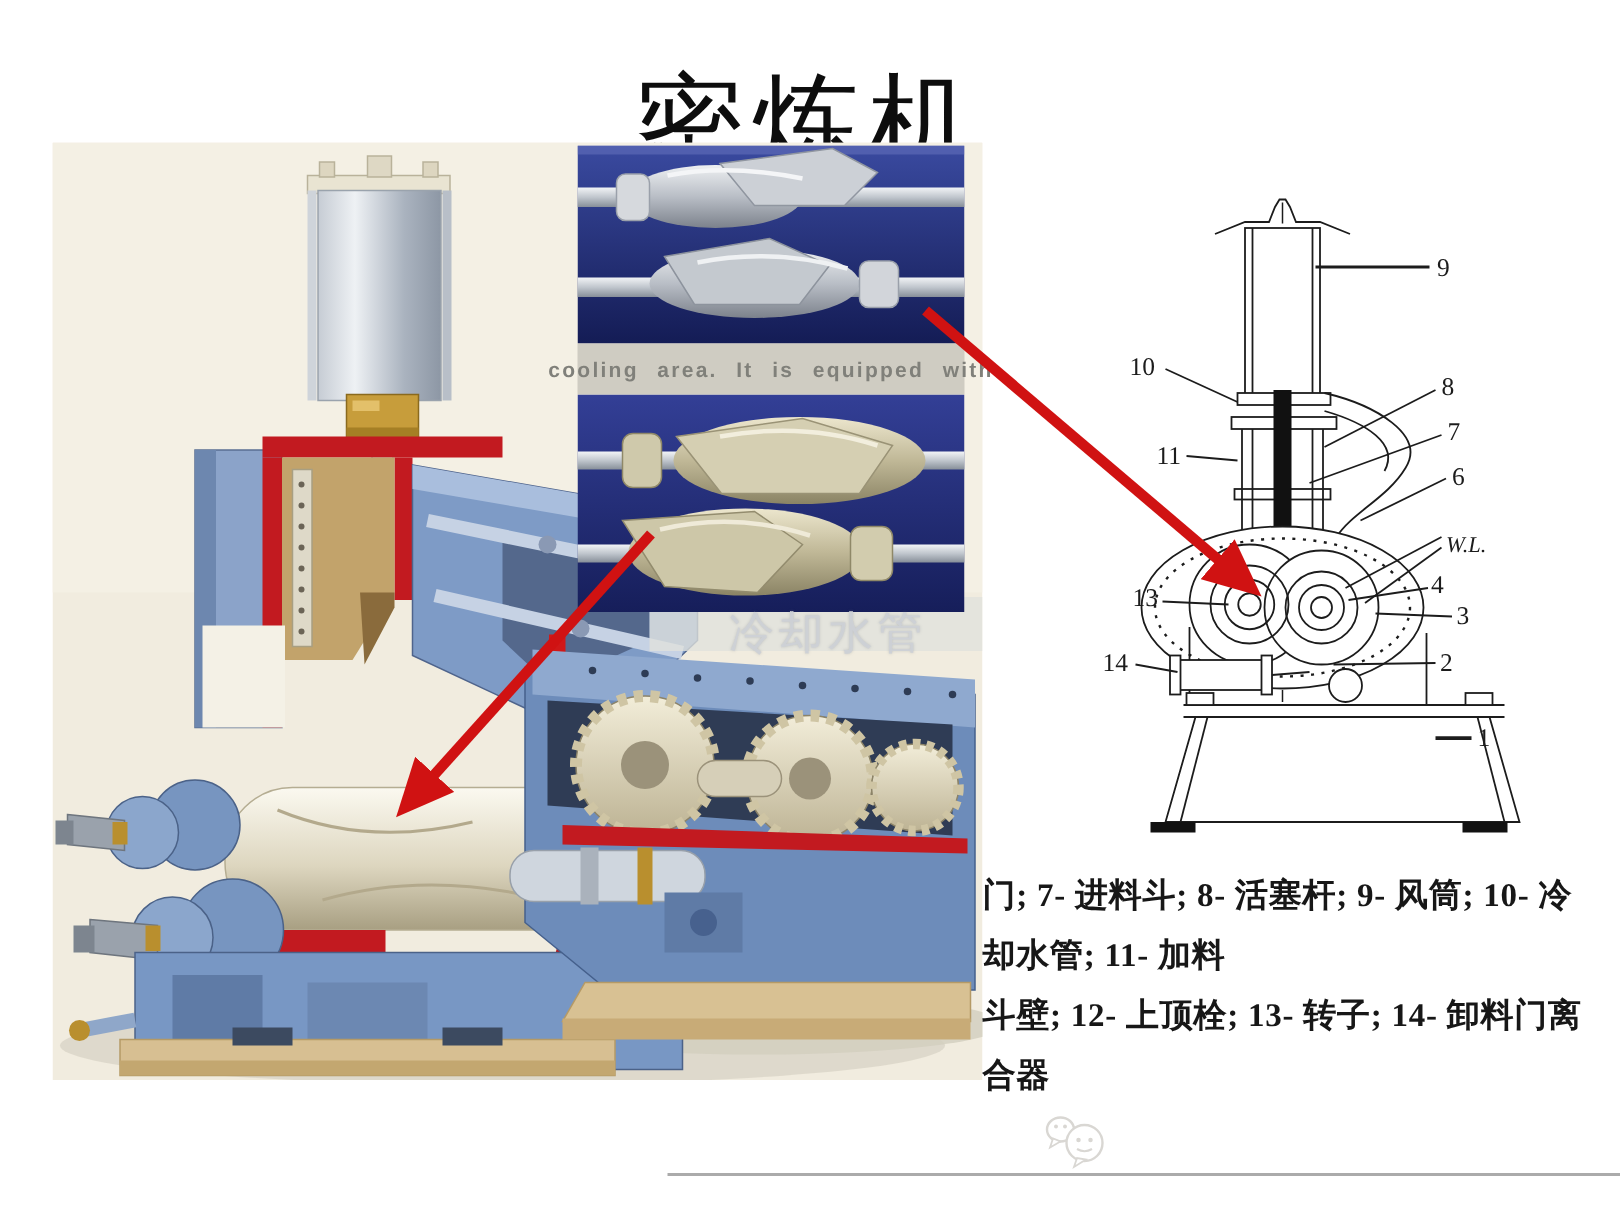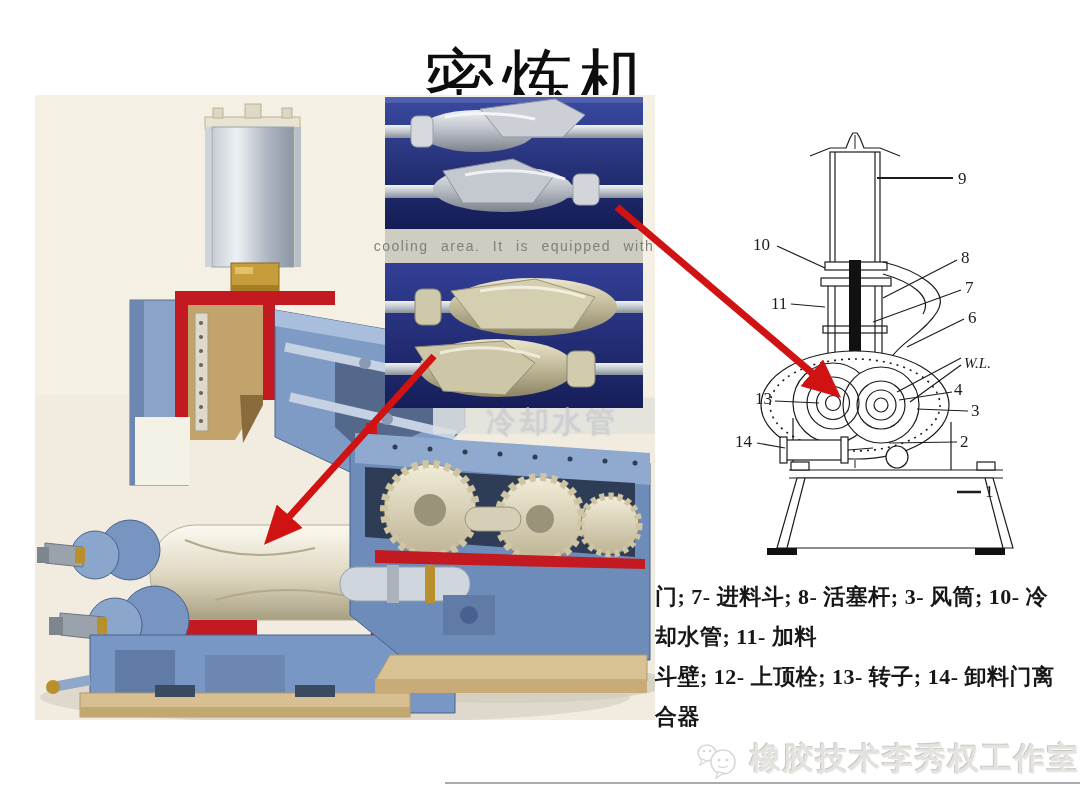--- a/index.html
+++ b/index.html
@@ -1,21 +1,21 @@
 <!DOCTYPE html>
 <html><head>
 <meta charset="utf-8">
 <style>
   html,body{margin:0;padding:0;background:#ffffff;}
   .slide{position:relative;width:1080px;height:810px;background:#ffffff;overflow:hidden;
          font-family:"Liberation Serif","DejaVu Serif",serif;}
   .title{position:absolute;left:0;top:6px;width:1080px;text-align:center;
          font-size:72px;font-weight:400;letter-spacing:6px;color:#0d0d0d;margin-top:29px;}
   .machine-panel{position:absolute;left:35px;top:95px;width:620px;height:625px;}
-  .photos-panel{position:absolute;left:385px;top:97px;width:258px;height:311px;}
+  .photos-panel{position:absolute;left:385px;top:97px;width:258px;height:311px;font-weight:bold;}
   .photo{display:block;}
   .caption-band{width:258px;height:34px;background:#cfccc2;display:flex;align-items:center;justify-content:center;}
   .caption-band span{font-family:"Liberation Sans","DejaVu Sans",sans-serif;
          font-size:14px;color:#80807a;letter-spacing:1.5px;word-spacing:7px;white-space:nowrap;}
   .rotor-type{position:absolute;left:486px;top:402px;font-size:30px;letter-spacing:3px;
          color:rgba(205,209,214,0.95);text-shadow:0 0 2px rgba(120,125,135,.35);}
   .diagram-panel{position:absolute;left:725px;top:110px;width:300px;height:460px;}
   .legend{position:absolute;left:655px;top:577px;width:412px;
           font-size:22px;line-height:40px;font-weight:600;color:#171717;letter-spacing:0.5px;}
   .watermark{position:absolute;left:694px;top:738px;display:flex;align-items:center;gap:8px;}
@@ -335,41 +335,40 @@
         <text x="229" y="285">4</text>
         <text x="246" y="306">3</text>
         <text x="235" y="337">2</text>
         <text x="10" y="337">14</text>
         <text x="260" y="387">1</text>
       </g>
     </svg>
   </div>
 
   <div class="legend">
-    <div>门; 7- 进料斗; 8- 活塞杆; 3- 风筒; 10- 冷却水管; 11- 加料</div>
+    <div>门; 7- 进料斗; 8- 活塞杆; 9- 风筒; 10- 冷却水管; 11- 加料</div>
     <div>斗壁; 12- 上顶栓; 13- 转子; 14- 卸料门离合器</div>
   </div>
 
   <div class="watermark">
     <svg width="48" height="42" viewBox="0 0 48 42">
       <g stroke="#d9d7d3" stroke-width="1.6" fill="#ffffff">
         <ellipse cx="13" cy="15" rx="9" ry="8"></ellipse>
         <polygon points="8,21 6,27 13,23" stroke-width="1.2"></polygon>
         <circle cx="29" cy="24" r="12"></circle>
         <polygon points="24,34 22,40 30,35" stroke-width="1.2"></polygon>
       </g>
       <g fill="#d9d7d3">
         <circle cx="10" cy="13" r="1.3"></circle>
           <circle cx="16" cy="13" r="1.3"></circle>
         <circle cx="25" cy="22" r="1.5"></circle>
           <circle cx="33" cy="22" r="1.5"></circle>
       </g>
       <path d="M24,28 q5,3 10,0" stroke="#d9d7d3" stroke-width="1.4" fill="none"></path>
     </svg>
-    <span class="wm-text">橡胶技术李秀权工作室</span>
   </div>
 
   <div class="bottom-rule"></div>
 
   <svg class="arrows-overlay">
     <defs>
       <marker id="ah" orient="auto" markerWidth="5.5" markerHeight="5" refX="3.8" refY="2.5">
         <polygon points="0,0 5.5,2.5 0,5" fill="#d01212"></polygon>
       </marker>
     </defs>

